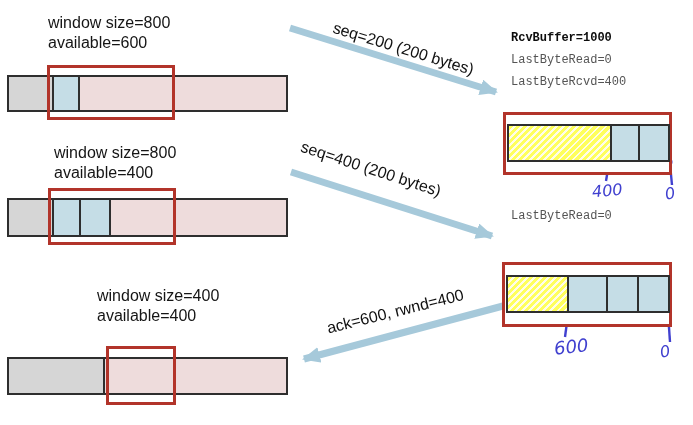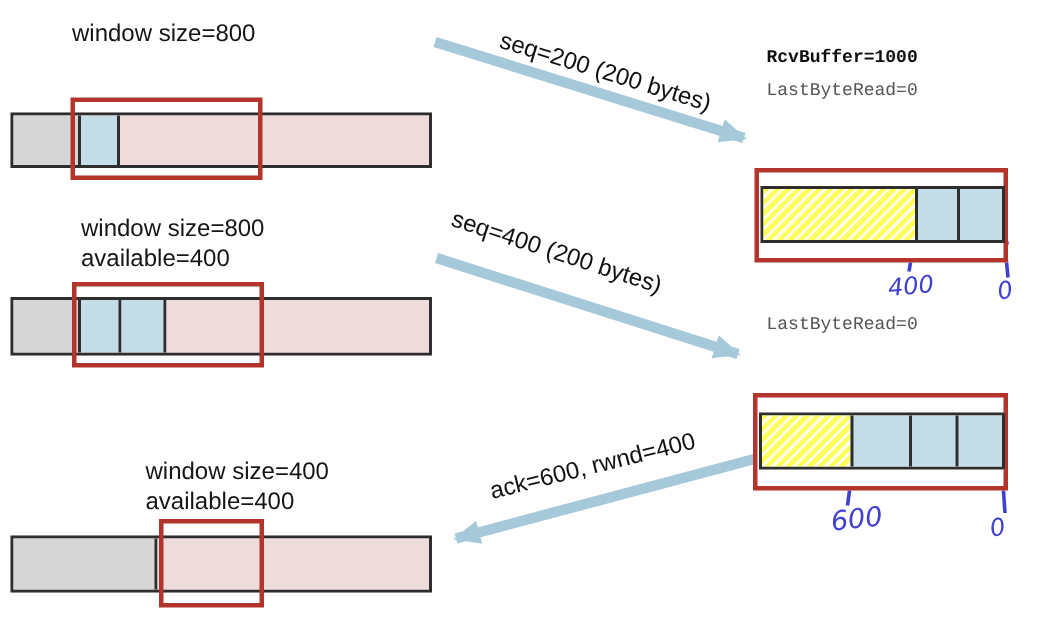--- a/index.html
+++ b/index.html
@@ -63,57 +63,59 @@
     <g stroke="#4040cf" fill="#4040cf">
       <circle cx="569" cy="313" r="4" stroke="none"></circle>
       <line x1="568" y1="315" x2="565" y2="337" stroke-width="2.4"></line>
       <circle cx="667" cy="311" r="3.5" stroke="none"></circle>
       <line x1="668" y1="313" x2="670" y2="342" stroke-width="2.4"></line>
     </g>
   </svg>
 
   <div class="sender-text" style="left:48px;top:13px">
     <div>window size=800</div>
+    <div>available=600</div>
   </div>
   <div class="bar" style="top:75px;height:37px">
     <div class="seg seg-gray" style="width:43px"></div>
     <div class="seg seg-blue" style="width:28px"></div>
     <div class="seg seg-pink"></div>
   </div>
   <div class="win-rect" style="left:47px;top:65px;width:128px;height:55px"></div>
 
   <div class="sender-text" style="left:54px;top:143px">
     <div>window size=800</div>
     <div>available=400</div>
   </div>
   <div class="bar" style="top:198px;height:39px">
     <div class="seg seg-gray" style="width:43px"></div>
     <div class="seg seg-blue" style="width:29px"></div>
     <div class="seg seg-blue" style="width:30px"></div>
     <div class="seg seg-pink"></div>
   </div>
   <div class="win-rect" style="left:48px;top:188px;width:128px;height:57px"></div>
 
-  <div class="sender-text" style="left:97px;top:305px">
+  <div class="sender-text" style="left:97px;top:286px">
     <div>window size=400</div>
     <div>available=400</div>
   </div>
   <div class="bar" style="top:357px;height:38px">
     <div class="seg seg-gray seg-gray-divider" style="width:96px"></div>
     <div class="seg seg-pink"></div>
   </div>
   <div class="win-rect" style="left:106px;top:346px;width:70px;height:59px"></div>
 
   <div class="msg-label" style="left:336px;top:19px;transform:rotate(17deg)">seq=200 (200 bytes)</div>
   <div class="msg-label" style="left:304px;top:138px;transform:rotate(18deg)">seq=400 (200 bytes)</div>
   <div class="msg-label" style="left:325px;top:320px;transform:rotate(-14deg)">ack=600, rwnd=400</div>
 
   <div class="mono-block" style="left:511px;top:27px">
     <div class="mono-title">RcvBuffer=1000</div>
     <div>LastByteRead=0</div>
+    <div>LastByteRcvd=400</div>
     <div class="mono-rwnd">rwnd=600</div>
   </div>
 
   <div class="buffer-outer" style="left:503px;top:112px;width:169px;height:63px"></div>
   <div class="buffer-inner" style="left:507px;top:124px;width:163px;height:38px">
     <div class="cell cell-free" style="width:101px"></div>
     <div class="cell cell-data" style="width:28px"></div>
     <div class="cell cell-data" style="width:30px"></div>
   </div>
   <div class="ink-label" style="left:592px;top:181px;transform:rotate(-5deg)">400</div>

